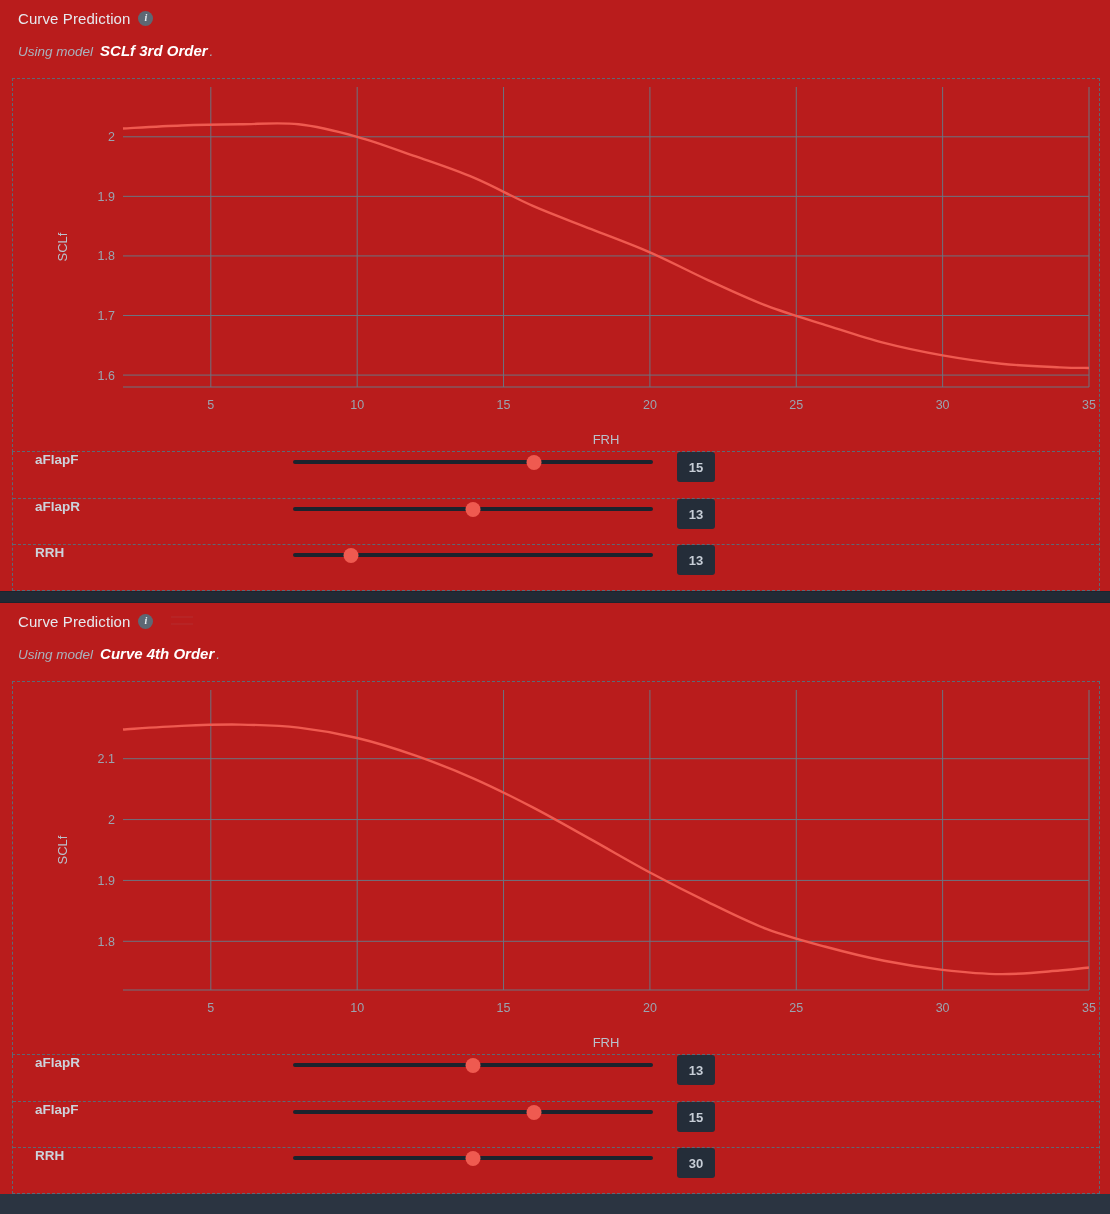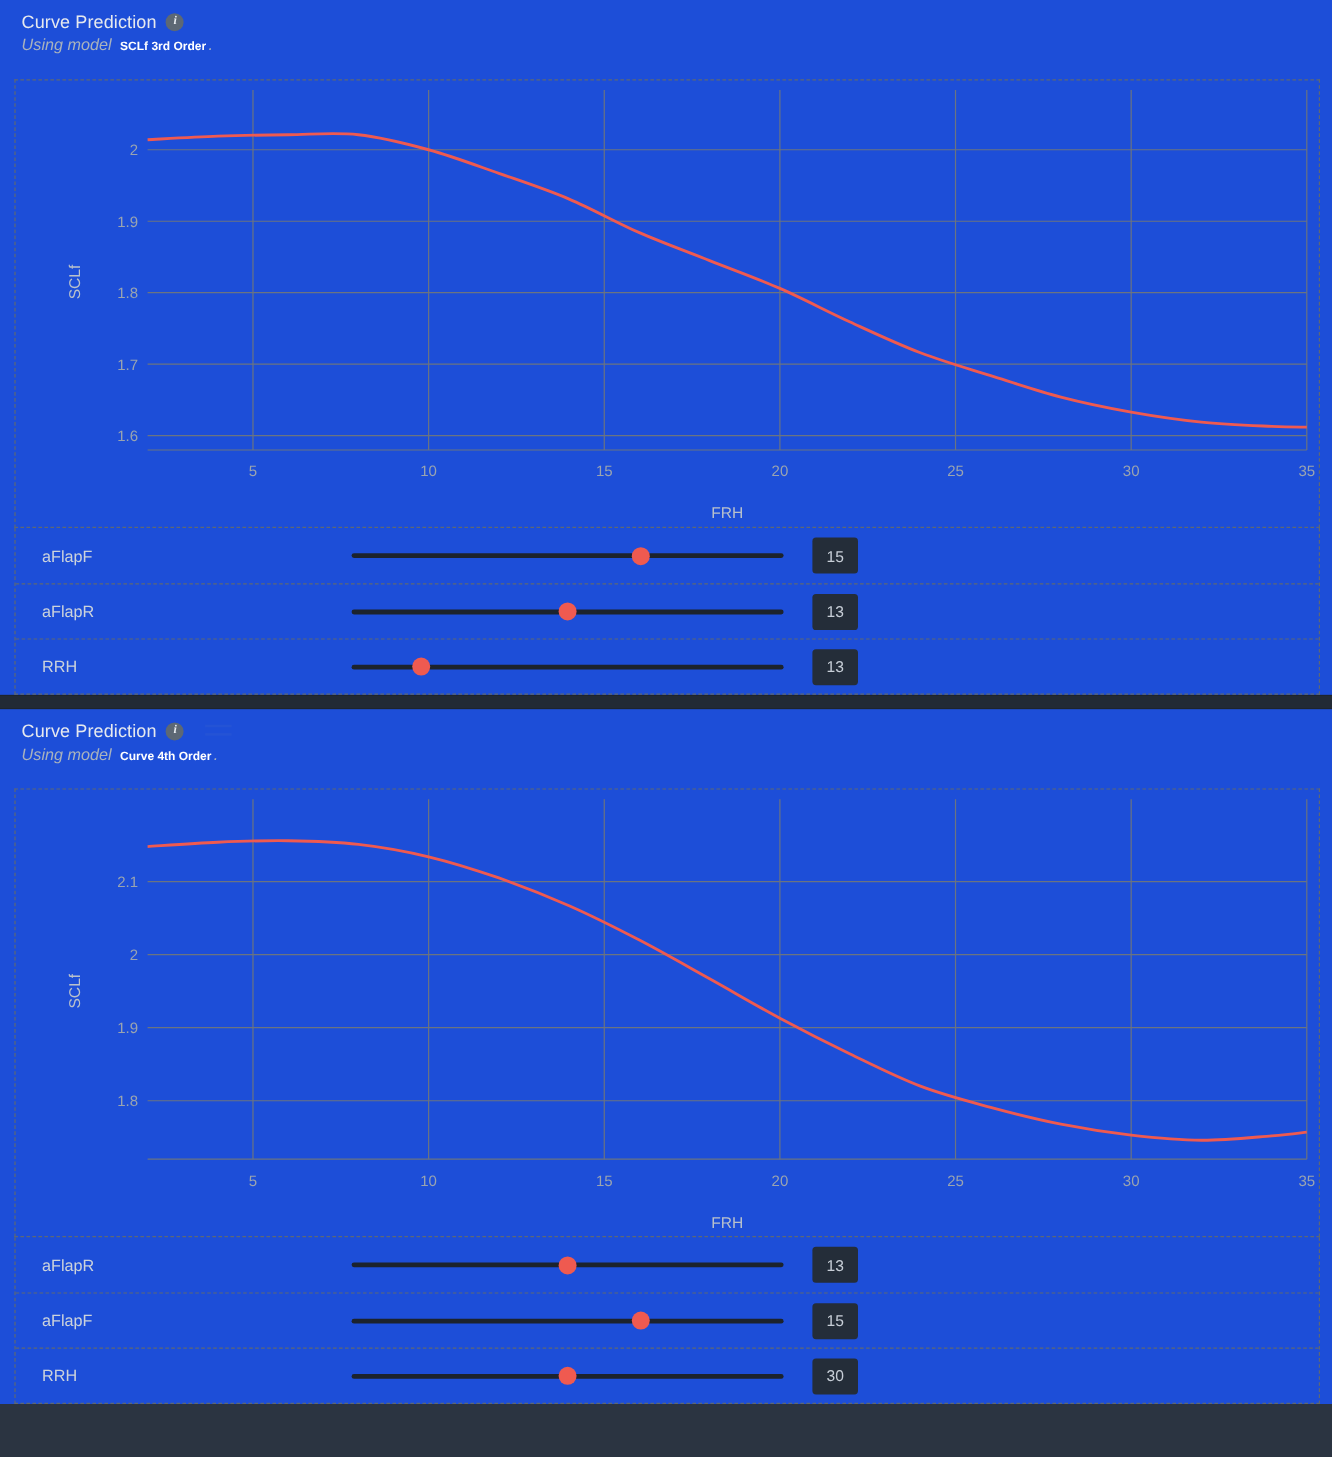--- a/index.html
+++ b/index.html
@@ -5,54 +5,55 @@
   * { box-sizing: border-box; }
   html, body {
     margin: 0; padding: 0;
     width: 1110px; height: 1214px;
     background: #2b3441;
     font-family: "Liberation Sans", sans-serif;
     overflow: hidden;
   }
   .page { width: 1110px; height: 1214px; position: relative; }
 
-  .panel { background: #1d4ed8; position: relative; }
+  .panel { background: #b91c1c; position: relative; }
   .panel-divider { height: 12px; background: #222a35; border-top: 1px solid #1d242e; border-bottom: 1px solid #1d242e; }
 
   .panel-head { padding: 6px 18px 0 18px; }
   .title-row { display: flex; align-items: center; gap: 8px; height: 24px; }
   .title-text { font-size: 15px; color: #e6e9ee; letter-spacing: .1px; }
   .info-icon {
     width: 15px; height: 15px; border-radius: 50%;
     background: #5d6874; color: #e9edf2;
     font-size: 10px; font-style: italic; font-family: "Liberation Serif", serif;
     display: flex; align-items: center; justify-content: center;
     line-height: 1; font-weight: bold;
   }
   .ghost-artifact { width: 26px; height: 20px; margin-left: 8px; opacity: .06; }
   .ghost-artifact i { display:block; height:2px; background:#9aa6b4; margin:5px 2px; }
 
-  .subtitle-row { display: flex; align-items: baseline; gap: 7px; height: 24px; margin-top: 0; }
+  .subtitle-row { display: flex; align-items: baseline; gap: 7px; height: 24px; margin-top: 12px; }
   .subtitle-lead { font-size: 13.5px; font-style: italic; color: #a9b2bd; }
-  .subtitle-model { font-size: 10px; font-weight: bold; color: #ffffff; text-align: center; }
+  .subtitle-model { font-size: 15px; font-style: italic; font-weight: bold; color: #ffffff; text-align: center; }
   .subtitle-dot { font-size: 13.5px; font-style: italic; color: #a9b2bd; margin-left: -5px; }
 
   .chart-box {
     margin: 12px 10px 0 12px;
     border: 1px dashed #5e6874;
     position: relative;
   }
   .chart-svg { display: block; width: 100%; }
 
   .sliders { margin: 0 10px 0 12px; border: 1px dashed #5e6874; border-top: none; }
   .slider-row {
-    display: flex; align-items: center;
+    display: flex; 
     height: 46px;
     border-top: 1px dashed #5e6874;
     padding: 0 0 0 12px;
+    font-weight: bold;
   }
   .slider-row:first-child { border-top: none; }
   .slider-label { width: 268px; font-size: 13.5px; color: #ccd3db; padding-left: 10px; }
   .slider-track-wrap { width: 360px; position: relative; height: 20px; display: flex; align-items: center; }
   .slider-track { position: absolute; left: 0; right: 0; height: 4px; background: #1c232d; border-radius: 2px; }
   .slider-thumb {
     position: absolute; width: 15px; height: 15px; border-radius: 50%;
     background: #ef5a50; transform: translateX(-50%);
   }
   .slider-value {

